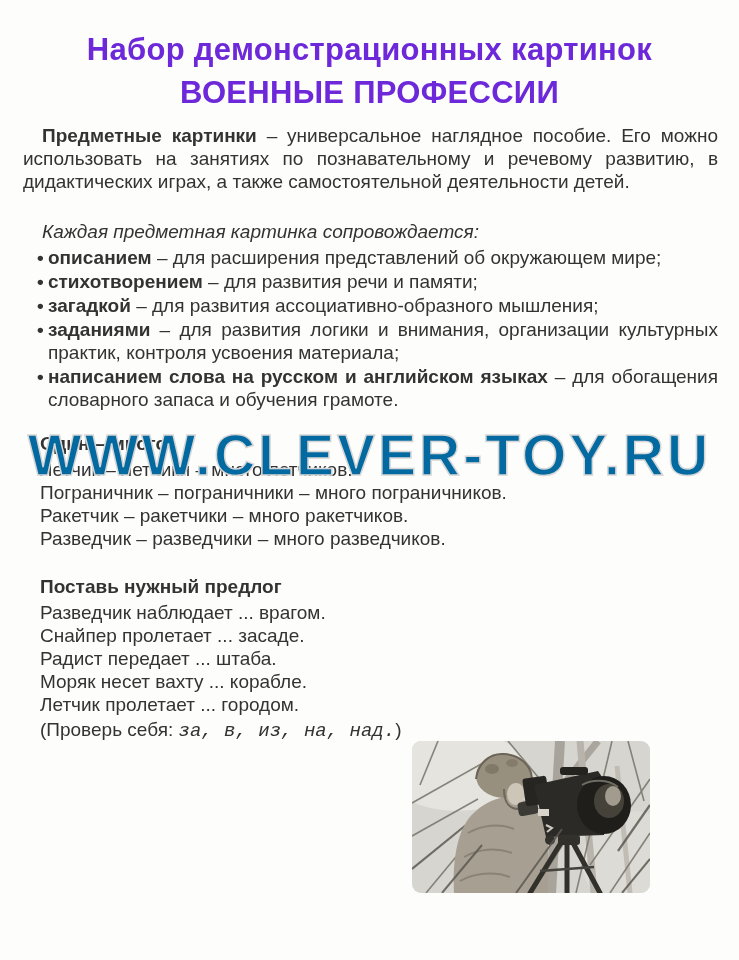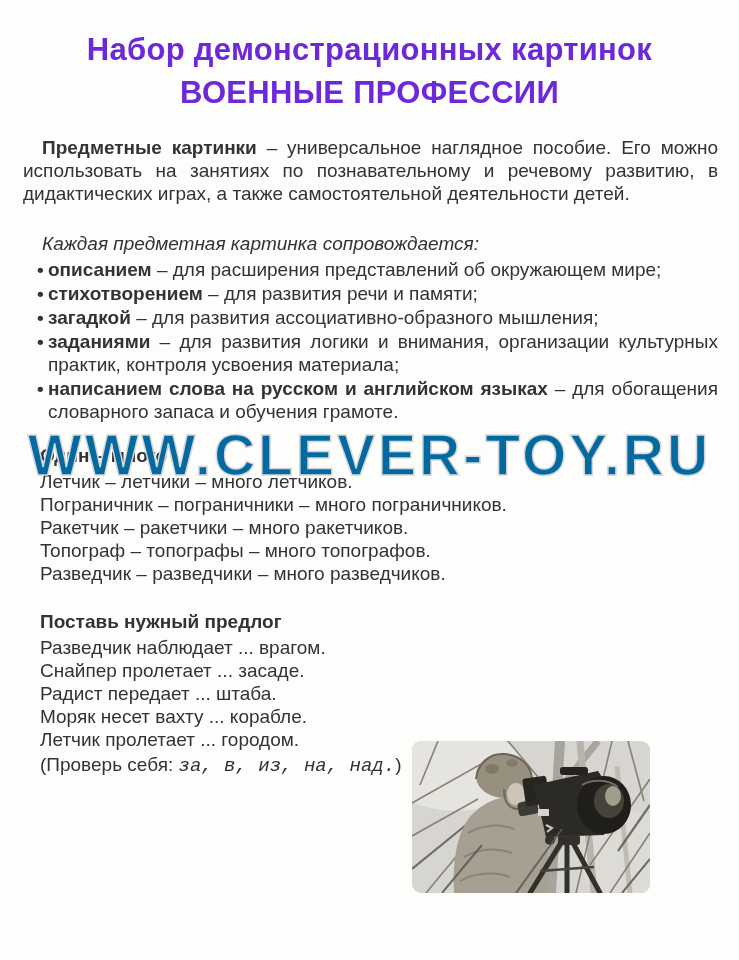--- a/index.html
+++ b/index.html
@@ -8,21 +8,21 @@
     width:739px; height:960px;
     background:#fdfdfc;
     font-family:"Liberation Sans", sans-serif;
     font-size:19px; line-height:23px;
     color:#333333;
     overflow:hidden;
   }
   .title { margin-top:28px; text-align:center; font-weight:700;
            font-size:31px; line-height:43px; color:#6d28d9; letter-spacing:0.3px; }
   .p { margin:0 21px 0 23px; text-align:justify; text-indent:19px; }
-  .p-intro { margin-top:22px; }
+  .p-intro { margin-top:10px; }
   .list-intro { margin:27px 21px 0 23px; text-indent:19px;font-style:italic; }
   .bullets { margin:3px 21px 0 23px; padding:0; list-style:none; }
   .bullets li { display:flex; margin:0 0 1px 14px; }
   .dot { flex:0 0 11px; font-weight:700; }
   .li-text { flex:1; text-align:justify; margin:0; }
   .lead { font-weight:700; }
   .p-suggest { margin-top:20px; position:relative; z-index:1; }
   .watermark {
     position:absolute; top:444px; left:50%; transform:translateX(-50%);
     z-index:0; white-space:nowrap;
@@ -81,21 +81,20 @@
     </li>
   </ul>
 
 
   <div class="section one-many">
     <div class="sec-heading">Один – много</div>
     <div class="lines">
       <div class="line">Летчик – летчики – много летчиков.</div>
       <div class="line">Пограничник – пограничники – много пограничников.</div>
       <div class="line">Ракетчик – ракетчики – много ракетчиков.</div>
-      <div class="line">Топограф – топографы – много топографов.</div>
       <div class="line">Разведчик – разведчики – много разведчиков.</div>
     </div>
   </div>
 
   <div class="section preps">
     <div class="sec-heading">Поставь нужный предлог</div>
     <div class="lines">
       <div class="line">Разведчик наблюдает ... врагом.</div>
       <div class="line">Снайпер пролетает ... засаде.</div>
       <div class="line">Радист передает ... штаба.</div>

